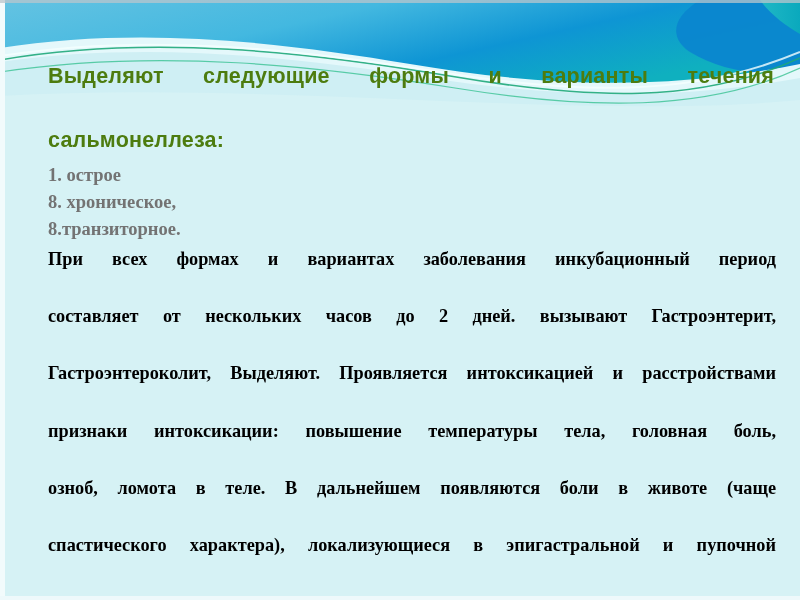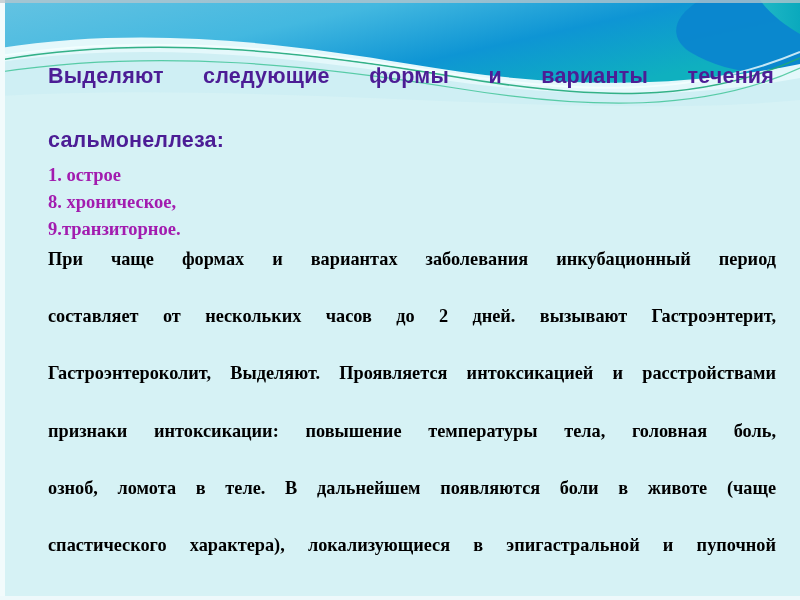--- a/index.html
+++ b/index.html
@@ -54,21 +54,21 @@
 
   #content {
     position: absolute;
     left: 48px;
     top: 60px;
     width: 730px;
     z-index: 3;
   }
 
   .heading {
-    color: #4c1d95;
+    color: #4d7c0f;
     font-family: "Liberation Sans", "DejaVu Sans", sans-serif;
     font-weight: bold;
     font-size: 21.5px;
     line-height: 32px;
     text-align: justify;
     text-align-last: left;
     margin: 0 4px 6px 0;
     letter-spacing: .2px;
   }
   .heading .jline {
@@ -81,21 +81,21 @@
     width: 100%;
   }
   .heading .jline.last::after { content: none; }
 
   .list {
     margin: 0;
     padding: 0;
     list-style: none;
   }
   .list li {
-    color: #a21caf;
+    color: #737373;
     font-family: "Liberation Serif", "DejaVu Serif", serif;
     font-weight: bold;
     font-size: 18.5px;
     line-height: 27px;
     white-space: pre;
   }
 
   .body-par {
     margin: 2px 0 0 0;
     color: #000000;
@@ -164,25 +164,25 @@
   <div id="content">
 
     <div class="heading">
       <span class="jline">Выделяют следующие формы и варианты течения</span>
       <span class="jline last">сальмонеллеза:</span>
     </div>
 
     <ul class="list">
       <li>1. острое</li>
       <li>8. хроническое,</li>
-      <li>9.транзиторное.</li>
+      <li>8.транзиторное.</li>
     </ul>
 
     <div class="body-par">
-      <span class="jline">При чаще формах и вариантах заболевания инкубационный период</span>
+      <span class="jline">При всех формах и вариантах заболевания инкубационный период</span>
       <span class="jline">составляет от нескольких часов до 2 дней. вызывают Гастроэнтерит,</span>
       <span class="jline">Гастроэнтероколит, Выделяют. Проявляется интоксикацией и расстройствами</span>
       <span class="jline">признаки интоксикации: повышение температуры тела, головная боль,</span>
       <span class="jline">озноб, ломота в теле. В дальнейшем появляются боли в животе (чаще</span>
       <span class="jline">спастического характера), локализующиеся в эпигастральной и пупочной</span>
 
     </div>
 
   </div>
 </div>

